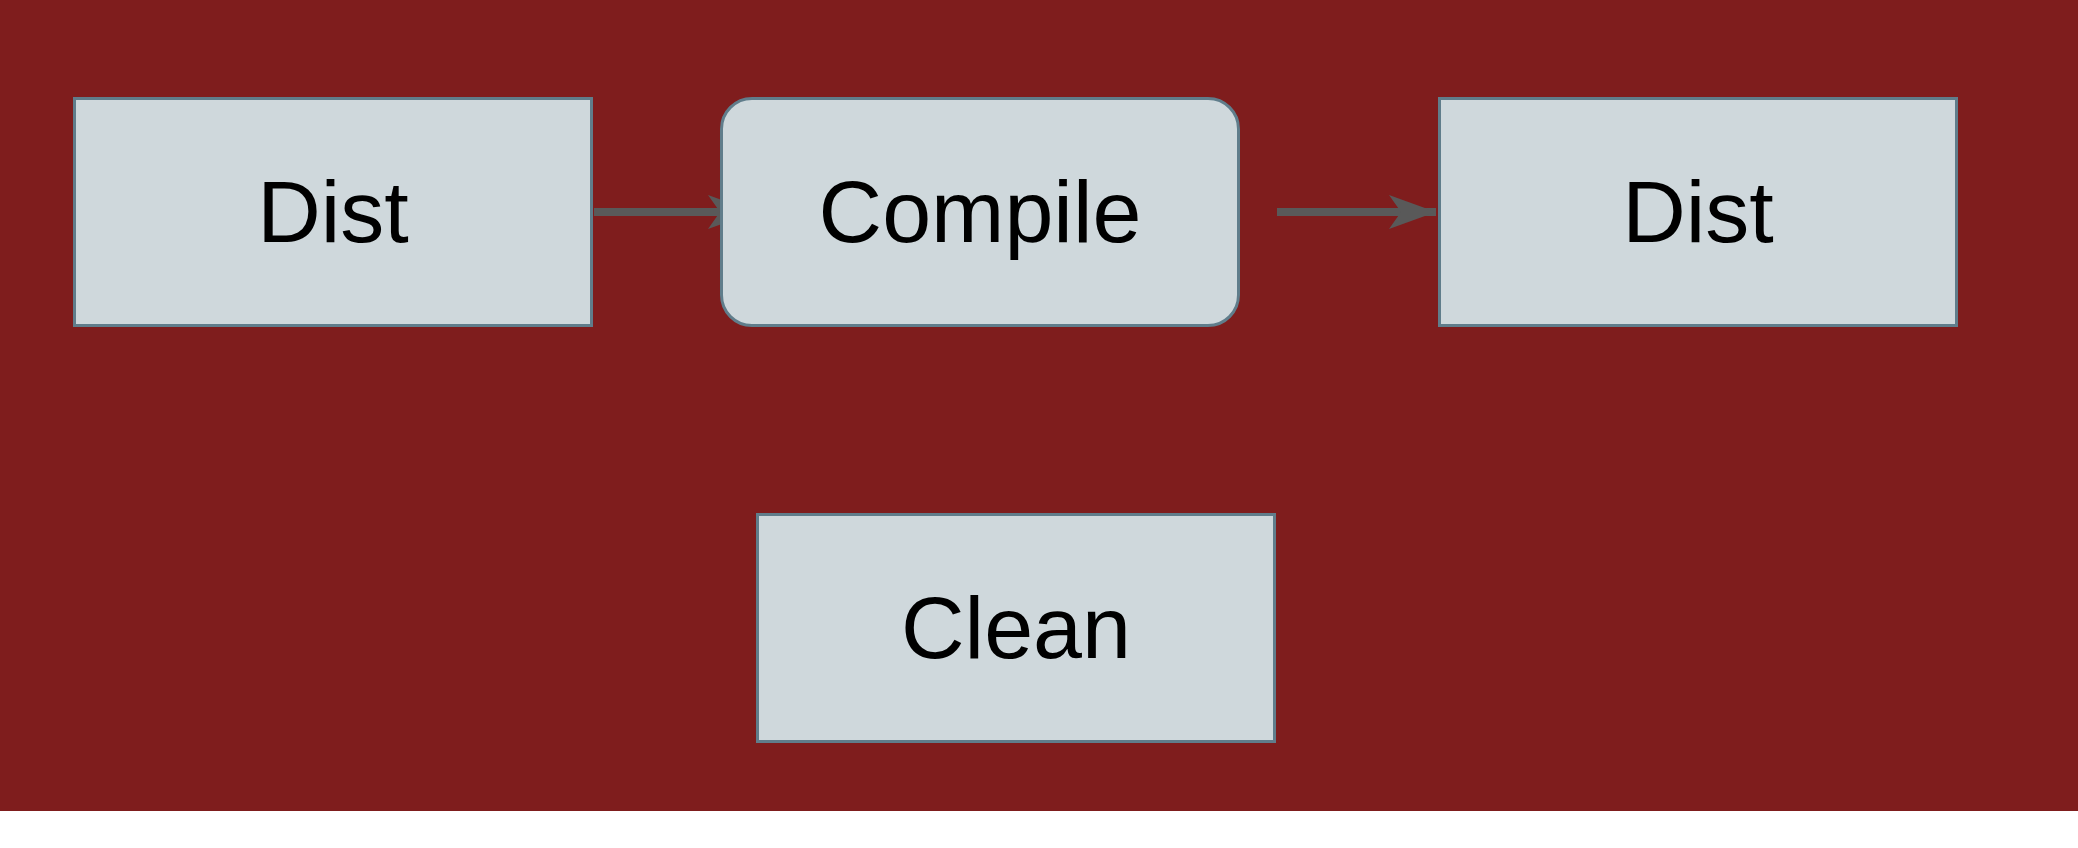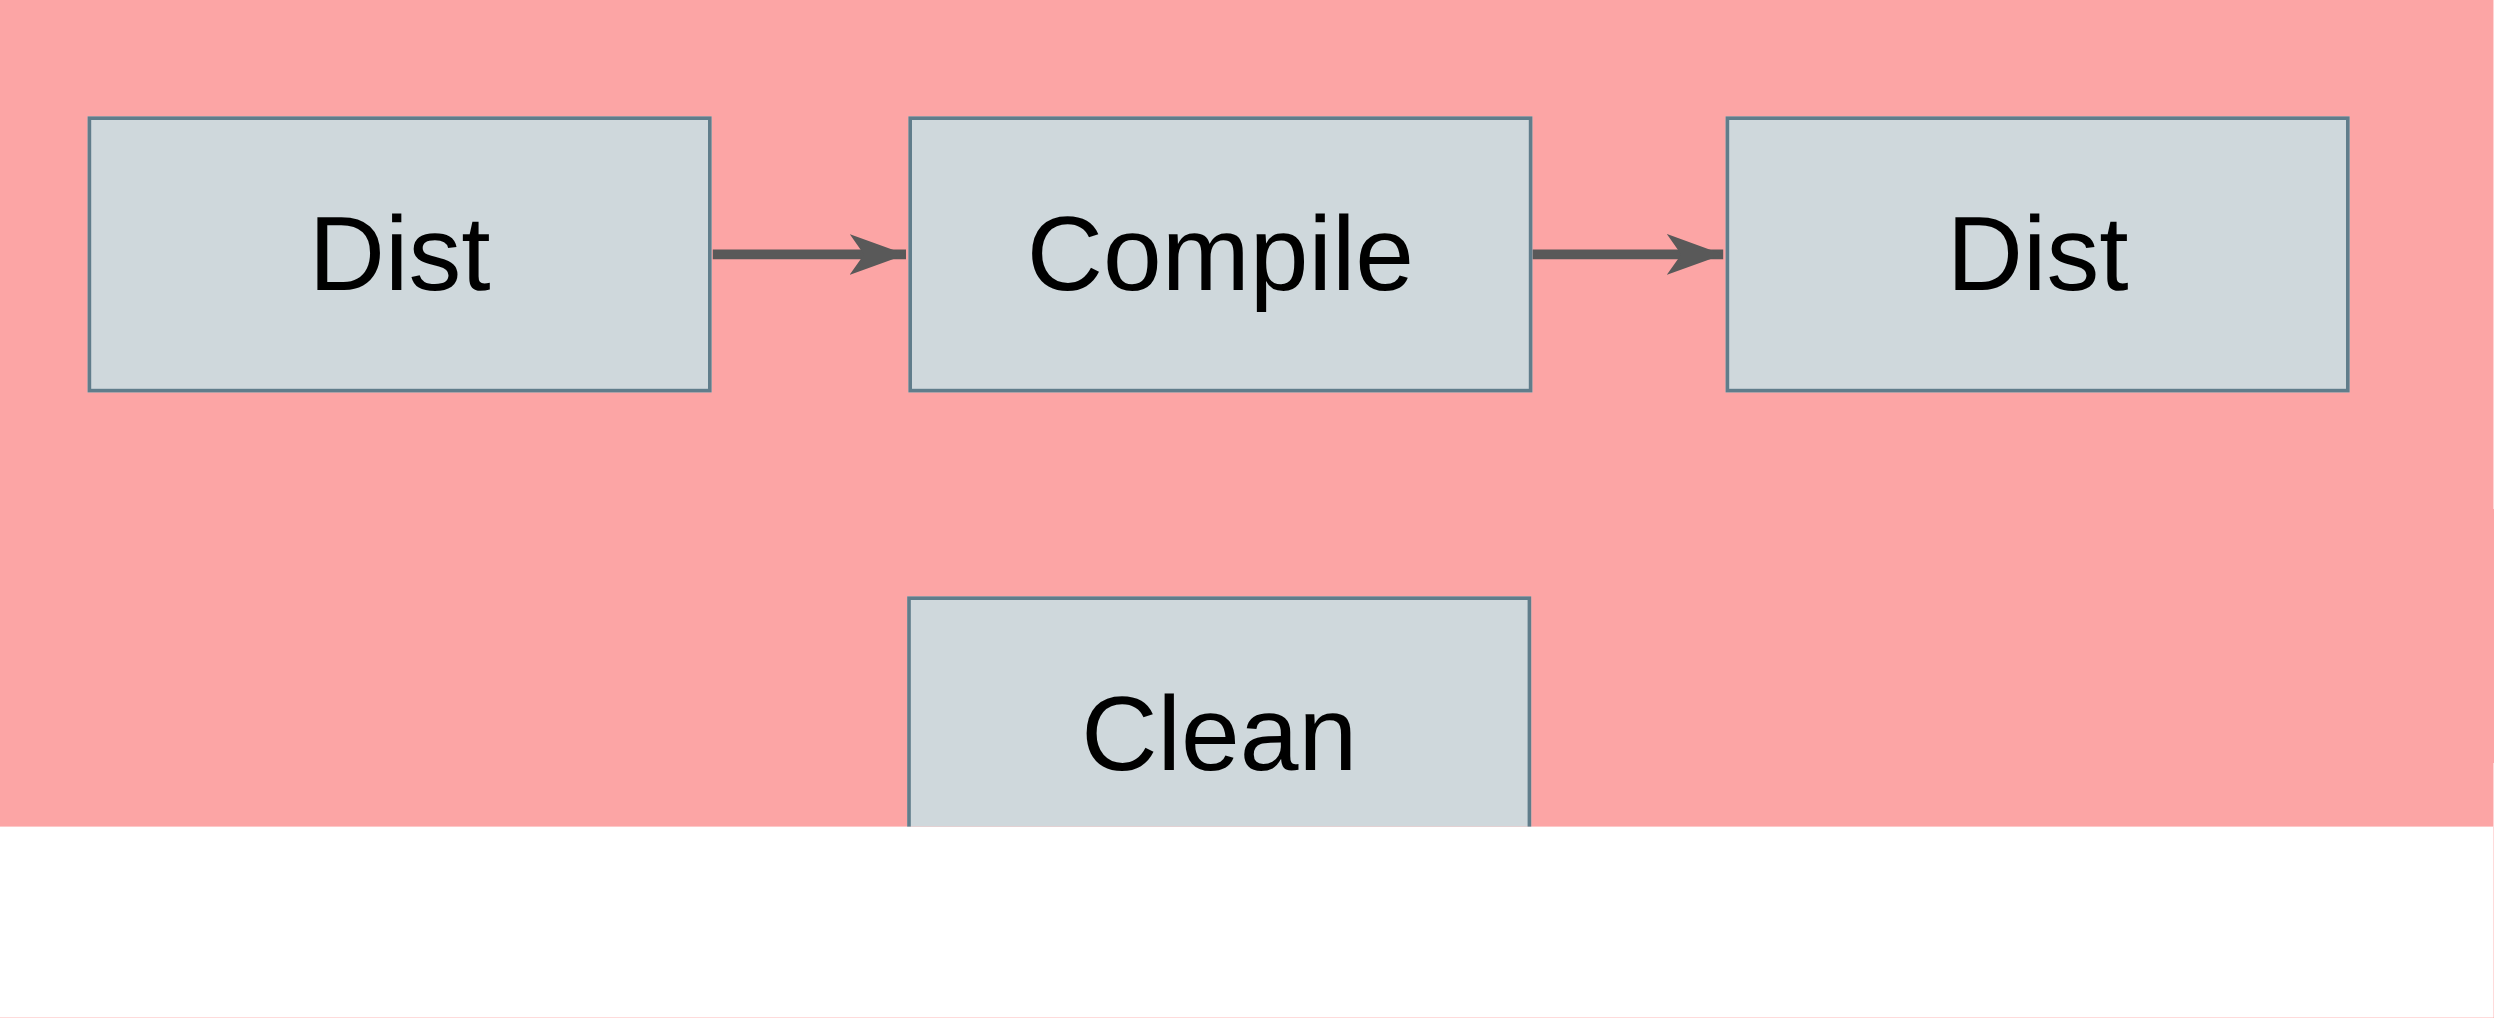--- a/index.html
+++ b/index.html
@@ -3,22 +3,22 @@
 <meta charset="utf-8">
 <style>
   html, body {
     margin: 0;
     padding: 0;
     background: #ffffff;
   }
   .canvas {
     position: relative;
     width: 2078px;
-    height: 689px;
-    background: #fca5a5;
+    height: 811px;
+    background: #7f1d1d;
     overflow: hidden;
     font-family: "Liberation Sans", sans-serif;
   }
   .edges {
     position: absolute;
     left: 0;
     top: 0;
     width: 2078px;
     height: 848px;
     pointer-events: none;
@@ -35,23 +35,23 @@
     justify-content: center;
   }
   .node .label {
     font-size: 88px;
     line-height: 1;
     color: #000000;
     letter-spacing: 0px;
     white-space: nowrap;
   }
   .node-dist    { left: 73px;   top: 97px;  }
-  .node-compile { left: 757px;  top: 97px;  }
+  .node-compile { left: 720px;  top: 97px; border-radius: 32px;  }
   .node-init    { left: 1438px; top: 97px;  }
-  .node-clean   { left: 756px;  top: 497px; }
+  .node-clean   { left: 756px;  top: 513px; }
 </style>
 </head>
 <body>
 
 <div class="canvas">
 
   <svg class="edges" viewBox="0 0 2078 848" xmlns="http://www.w3.org/2000/svg">
     <defs>
       <marker id="arrowhead" markerUnits="userSpaceOnUse" markerWidth="50" markerHeight="36" refX="47" refY="18" orient="auto">
         <path d="M0,1 L47,18 L0,35 L12,18 Z" fill="#595959"></path>

